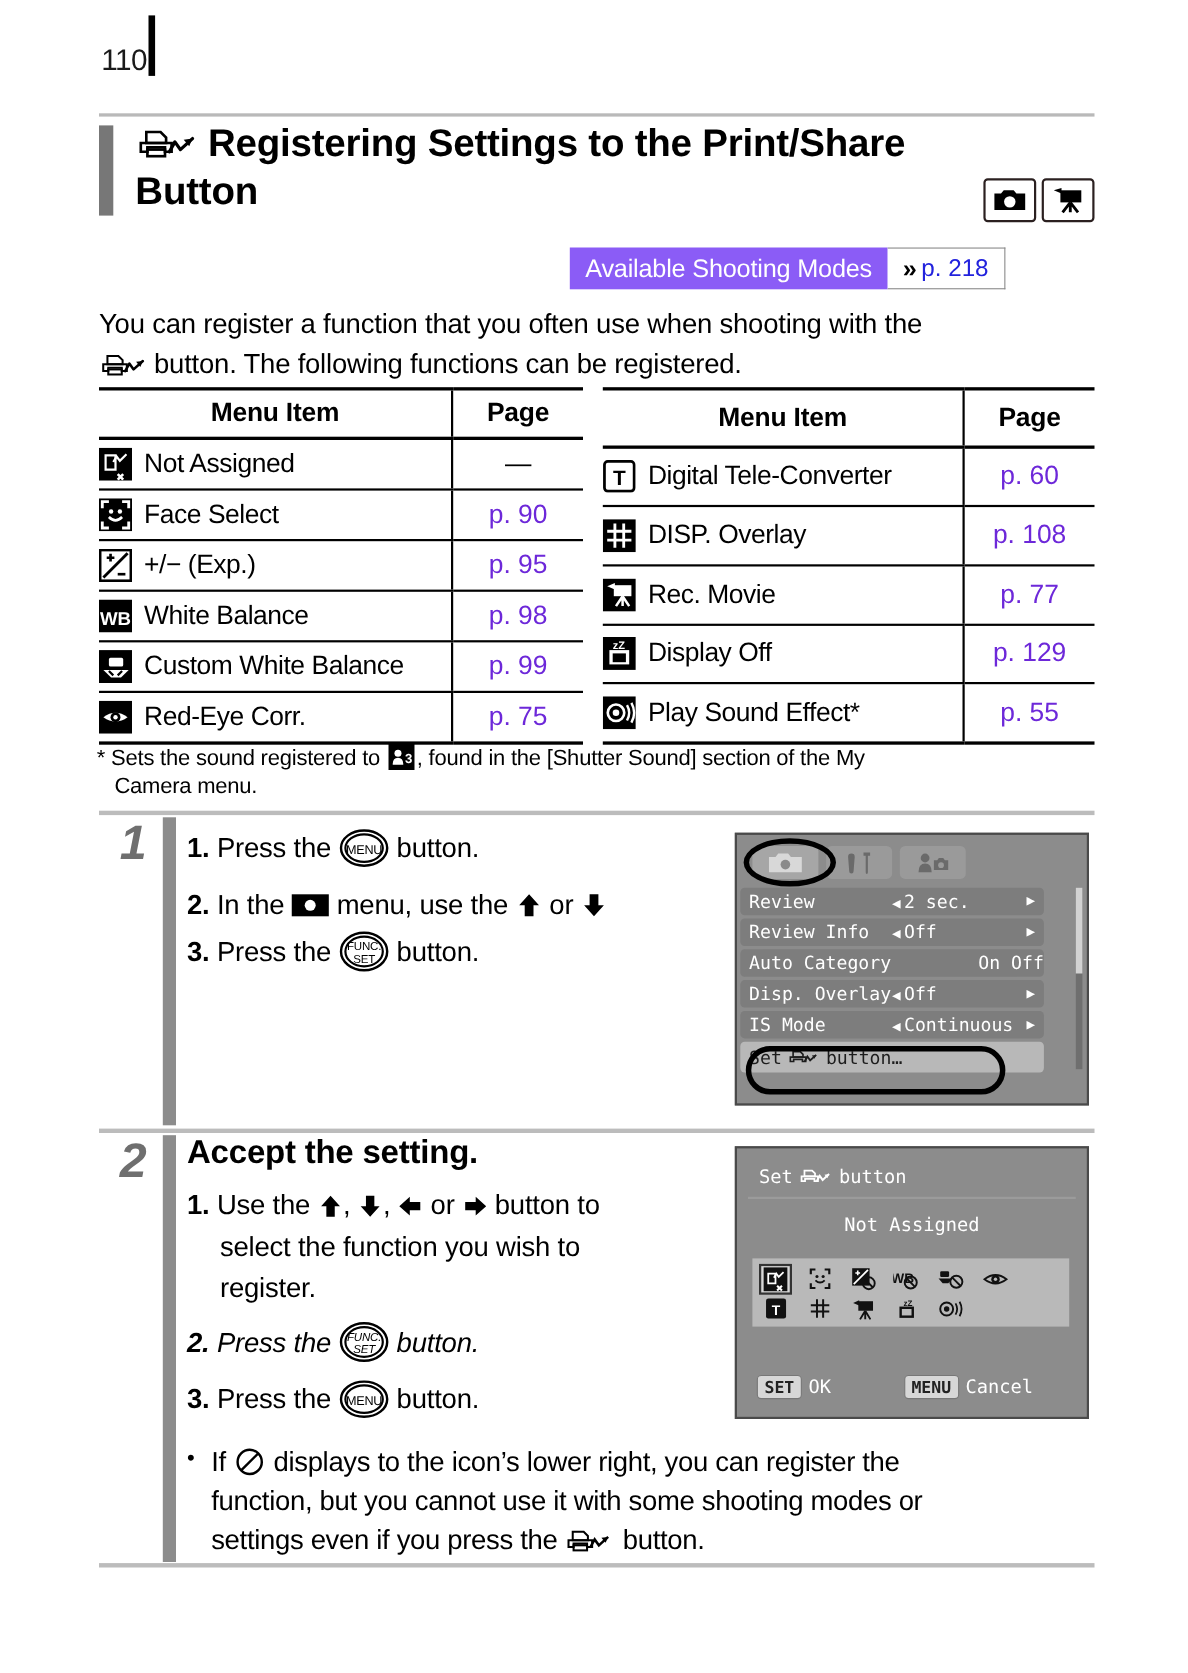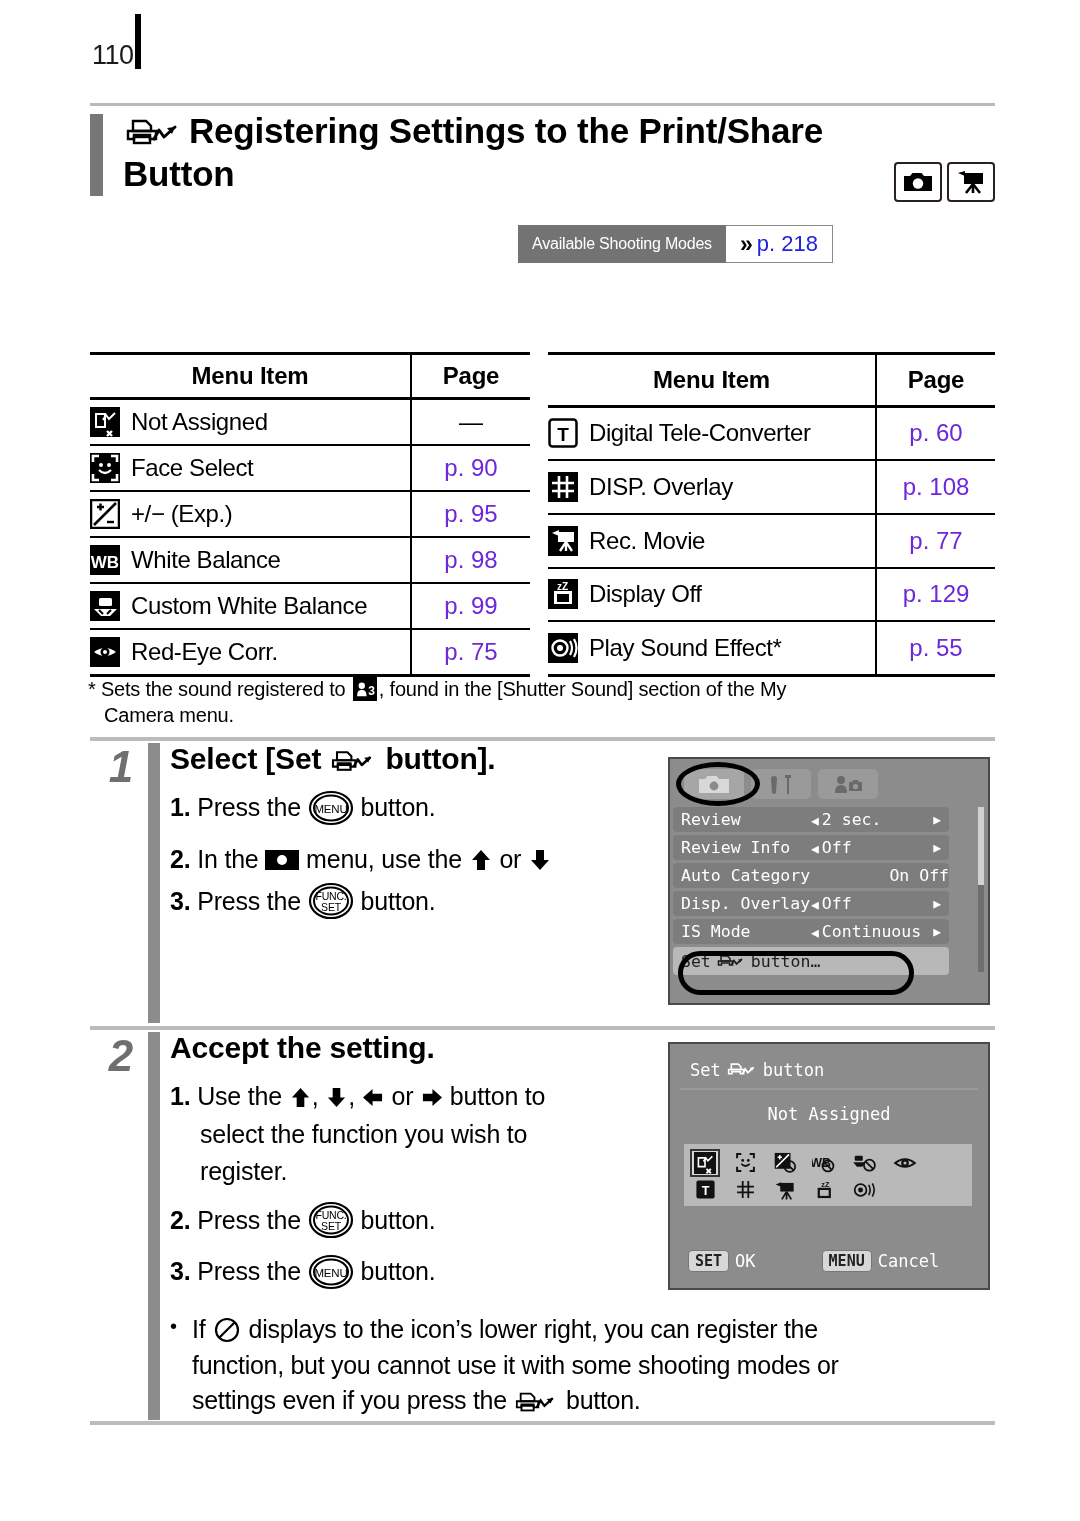--- a/index.html
+++ b/index.html
@@ -26,21 +26,21 @@
   }
   .mode-icons{position:absolute;right:0;top:52px;display:flex;gap:5px;}
   .mode-box{
     width:44px;height:36px;border:2px solid #2b2020;border-radius:4px;
     background:#fff;display:flex;align-items:center;justify-content:center;
   }
 
   
   .asm{position:absolute;left:518px;top:225px;display:flex;height:38px;}
   .asm-label{
-    background:#737373;color:#fff;font-size:16px;font-weight:500;
+    background:#8b5cf6;color:#fff;font-size:23px;font-weight:500;
     padding:0 14px;display:flex;align-items:center;letter-spacing:-0.2px;
   }
   .asm-page{
     background:#fff;border:1px solid #8a8a8a;border-left:none;
     display:flex;align-items:center;gap:8px;padding:0 14px;
   }
   .asm-chev{font-size:23px;font-weight:bold;line-height:1;letter-spacing:-4px;}
   .asm-pagetxt{font-size:22px;color:#2222dd;}
 
   
@@ -198,20 +198,32 @@
   </div>
 
   <div class="asm">
     <div class="asm-label">Available Shooting Modes</div>
     <div class="asm-page">
       <span class="asm-chev">»</span>
       <span class="asm-pagetxt">p. 218</span>
     </div>
   </div>
 
+  <div class="intro">
+    <span>You can register a function that you often use when shooting with the</span><br>
+    <span class="ic" style="vertical-align:-5px;margin-right:4px;">
+      <svg width="46" height="24" viewBox="0 0 60 30">
+        <path d="M10 4 h13 l5 5 v5 h-18 z" fill="none" stroke="#000" stroke-width="2.4"></path>
+        <path d="M5 14 h28 v8 h-6 v-4 h-16 v4 h-6 z" fill="none" stroke="#000" stroke-width="2.4"></path>
+        <rect x="11" y="20" width="16" height="6" fill="none" stroke="#000" stroke-width="2.4"></rect>
+        <path d="M52 10 L41 20 L36 13 L31 22" fill="none" stroke="#000" stroke-width="3" stroke-linejoin="round" stroke-linecap="round"></path>
+        <path d="M52 10 l-8 1 l5 6 z" fill="#000"></path>
+      </svg>
+    </span><span>button. The following functions can be registered.</span>
+  </div>
 
   <div class="tables">
 
     <table class="mi tbl-left">
       <tbody>
           <tr class="hdr-row">
         <th>Menu Item</th>
         <th style="width:118px;border-left:2px solid #000;">Page</th>
       </tr>
       <tr>
@@ -409,33 +421,20 @@
         </svg>
     </span><span>, found in the [Shutter Sound] section of the My</span><br>
     <span class="ind" style="padding-left:16px;">Camera menu.</span>
   </div>
 
   <div class="step-rule" style="top:737px;"></div>
   <div class="step" style="top:741px;height:285px;">
     <div class="step-num">1</div>
     <div class="step-bar" style="height:280px;"></div>
     <div class="step-body">
-      <div class="step-title">
-        <span>Select [Set</span>
-        <span class="ic" style="vertical-align:-4px;">
-          <svg width="48" height="24" viewBox="0 0 60 30">
-            <path d="M10 4 h13 l5 5 v5 h-18 z" fill="none" stroke="#000" stroke-width="2.6"></path>
-            <path d="M5 14 h28 v8 h-6 v-4 h-16 v4 h-6 z" fill="none" stroke="#000" stroke-width="2.6"></path>
-            <rect x="11" y="20" width="16" height="6" fill="none" stroke="#000" stroke-width="2.6"></rect>
-            <path d="M52 10 L41 20 L36 13 L31 22" fill="none" stroke="#000" stroke-width="3.2" stroke-linejoin="round"></path>
-            <path d="M52 10 l-8 1 l5 6 z" fill="#000"></path>
-          </svg>
-        </span>
-        <span>button].</span>
-      </div>
       <div class="sublist">
         <span class="sub">
           <b>1.</b>
           <span>Press the</span>
           <span class="btn-round">
             <svg width="46" height="36" viewBox="0 0 46 36">
               <ellipse cx="23" cy="18" rx="21" ry="16" fill="#fff" stroke="#000" stroke-width="2.2"></ellipse>
               <ellipse cx="23" cy="18" rx="17" ry="12.5" fill="#fff" stroke="#000" stroke-width="2"></ellipse>
               <text x="23" y="23" font-family="Liberation Sans, sans-serif" font-size="11.5" fill="#000" text-anchor="middle">MENU</text>
             </svg>
@@ -574,21 +573,21 @@
               </svg></span>
           <span>or</span>
           <span class="ic" style="vertical-align:-3px;">
             <svg width="23" height="21" viewBox="0 0 24 22">
                 <path d="M23 11 L13 2 v5 H3 v8 h10 v5 z" fill="#000"></path>
               </svg></span>
           <span>button to</span>
           <span class="hang">select the function you wish to</span>
           <span class="hang">register.</span>
         </span>
-        <span class="sub" style="margin-top:10px;">
+        <span class="sub" style="margin-top:10px;font-style:italic;">
           <b>2.</b>
           <span>Press the</span>
           <span class="btn-round">
             <svg width="46" height="38" viewBox="0 0 46 38">
               <ellipse cx="23" cy="19" rx="21" ry="17" fill="#fff" stroke="#000" stroke-width="2.2"></ellipse>
               <ellipse cx="23" cy="19" rx="17" ry="13.5" fill="#fff" stroke="#000" stroke-width="2"></ellipse>
               <text x="23" y="18" font-family="Liberation Sans, sans-serif" font-size="10.5" fill="#000" text-anchor="middle">FUNC.</text>
               <text x="23" y="29" font-family="Liberation Sans, sans-serif" font-size="10.5" fill="#000" text-anchor="middle">SET</text>
             </svg>
           </span>

